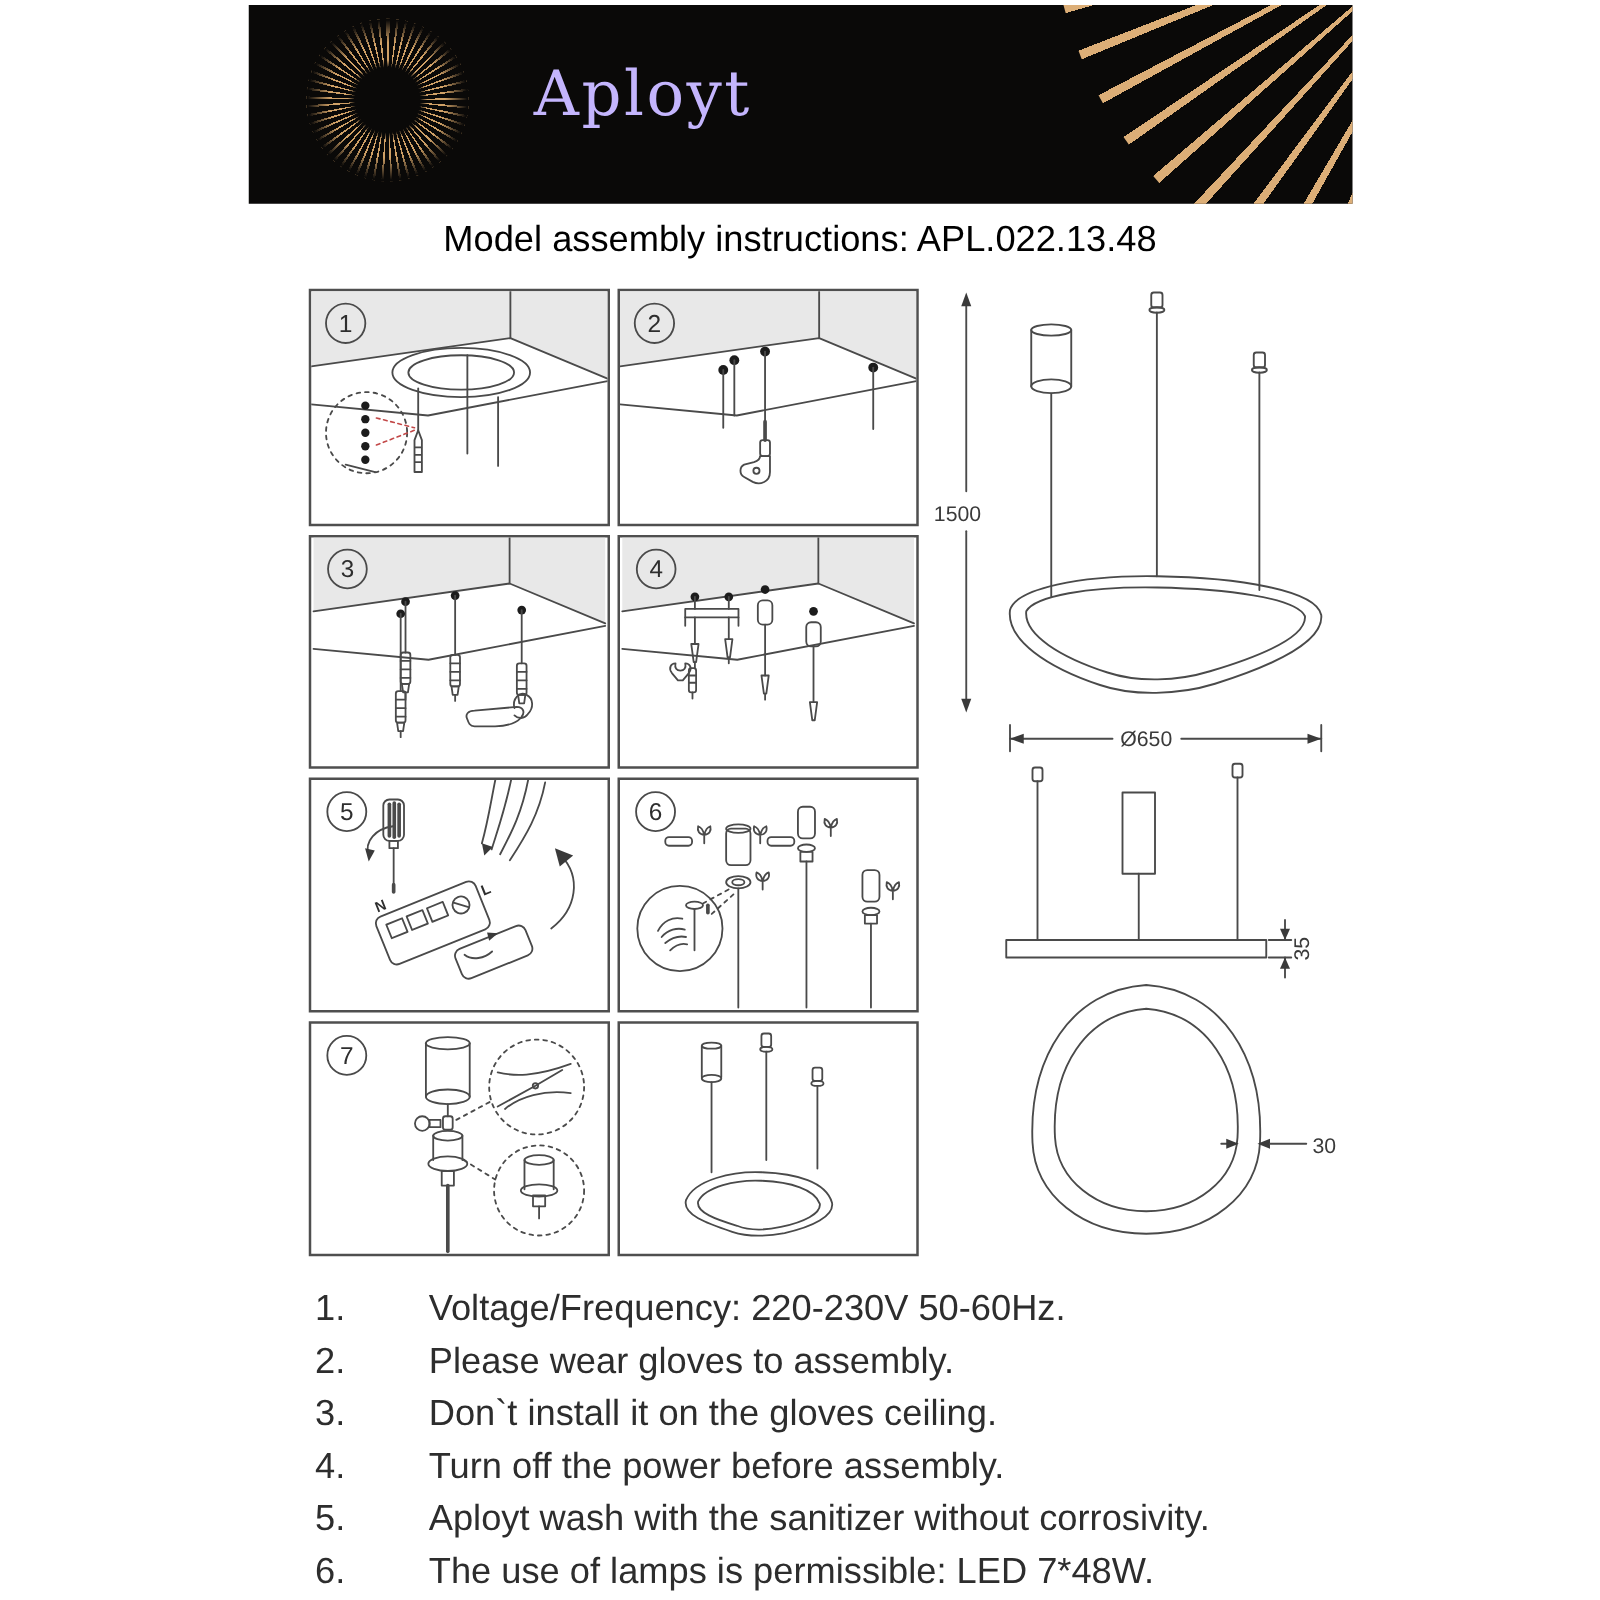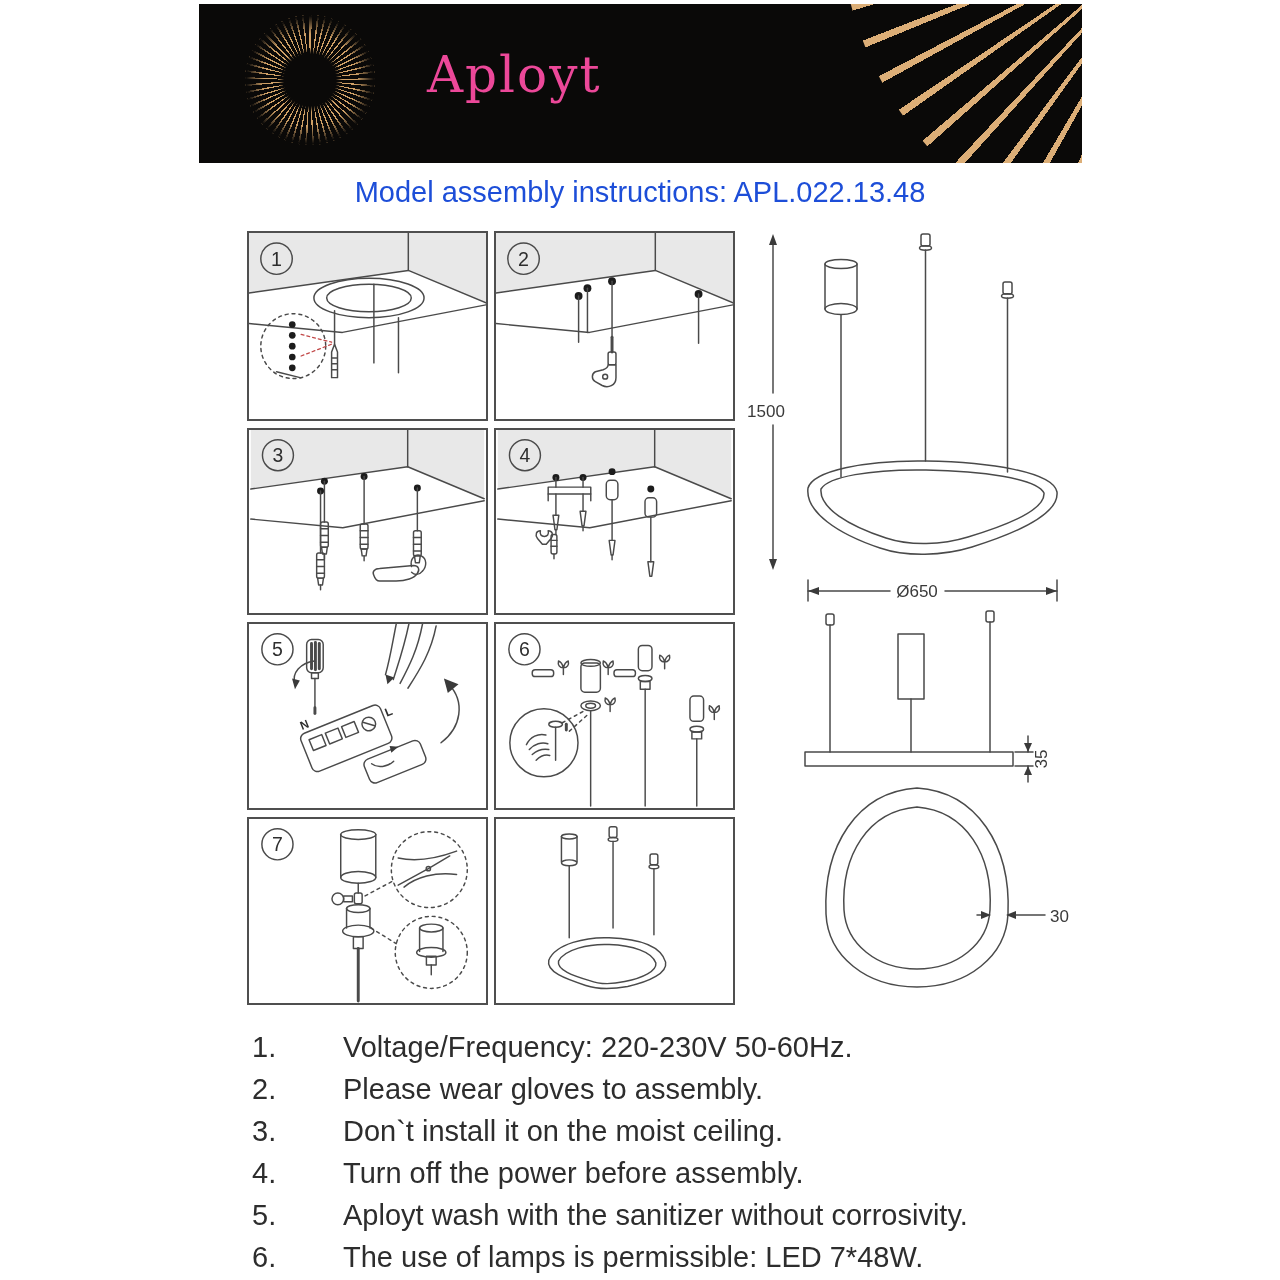--- a/index.html
+++ b/index.html
@@ -8,27 +8,27 @@
 
   
   .banner { position:absolute; left:199px; top:4px; width:883px; height:159px;
             background:#0a0908; overflow:hidden; }
   .sunburst { position:absolute; left:46px; top:11px; width:130px; height:130px; border-radius:50%;
               background:repeating-conic-gradient(#cfa066 0deg 1.7deg, #0a0908 1.7deg 6.3deg); }
   .sunburst::before { content:""; position:absolute; inset:0; border-radius:50%;
               background:radial-gradient(circle, #0a0908 0 26px, rgba(10,9,8,0) 32px 46px,
                           rgba(10,9,8,.55) 56px, #0a0908 64px); }
   .brand { position:absolute; left:228px; top:42px; font-family:"DejaVu Serif", serif;
-           font-size:50px; font-weight:400; letter-spacing:2px; color:#ec4899; }
+           font-size:50px; font-weight:400; letter-spacing:2px; color:#c4b5fd; }
   .corner-fan { position:absolute; left:640px; top:-440px; width:700px; height:700px; border-radius:50%;
            background:repeating-conic-gradient(from 140deg, rgba(0,0,0,0) 0deg 5.2deg, #dcae77 5.2deg 6.4deg); }
 
   
   .title { position:absolute; left:0; right:0; top:176px; text-align:center;
-           font-size:29px; color:#1d4ed8; }
+           font-size:29px; color:#000000; }
 
   
   .panel { position:absolute; background:#ffffff; border:2px solid #4f4f4f; box-sizing:border-box; }
   .panel svg { display:block; width:100%; height:100%; }
   svg * { fill:none; stroke:#4a4a4a; stroke-width:1.5; stroke-linecap:round; stroke-linejoin:round; }
   svg .wall { fill:#e8e8e8; stroke:none; }
   svg .dot { fill:#1c1c1c; stroke:none; }
   svg .dash { stroke-dasharray:3,4; }
   svg .red { stroke:#c24848; stroke-width:1.3; stroke-dasharray:3,3; }
   svg .thick { stroke-width:3; }
@@ -430,21 +430,21 @@
     <div class="note-row">
       <span class="no">1.</span>
       <span class="txt">Voltage/Frequency: 220-230V 50-60Hz.</span>
     </div>
     <div class="note-row">
       <span class="no">2.</span>
       <span class="txt">Please wear gloves to assembly.</span>
     </div>
     <div class="note-row">
       <span class="no">3.</span>
-      <span class="txt">Don`t install it on the moist ceiling.</span>
+      <span class="txt">Don`t install it on the gloves ceiling.</span>
     </div>
     <div class="note-row">
       <span class="no">4.</span>
       <span class="txt">Turn off the power before assembly.</span>
     </div>
     <div class="note-row">
       <span class="no">5.</span>
       <span class="txt">Aployt wash with the sanitizer without corrosivity.</span>
     </div>
     <div class="note-row">

